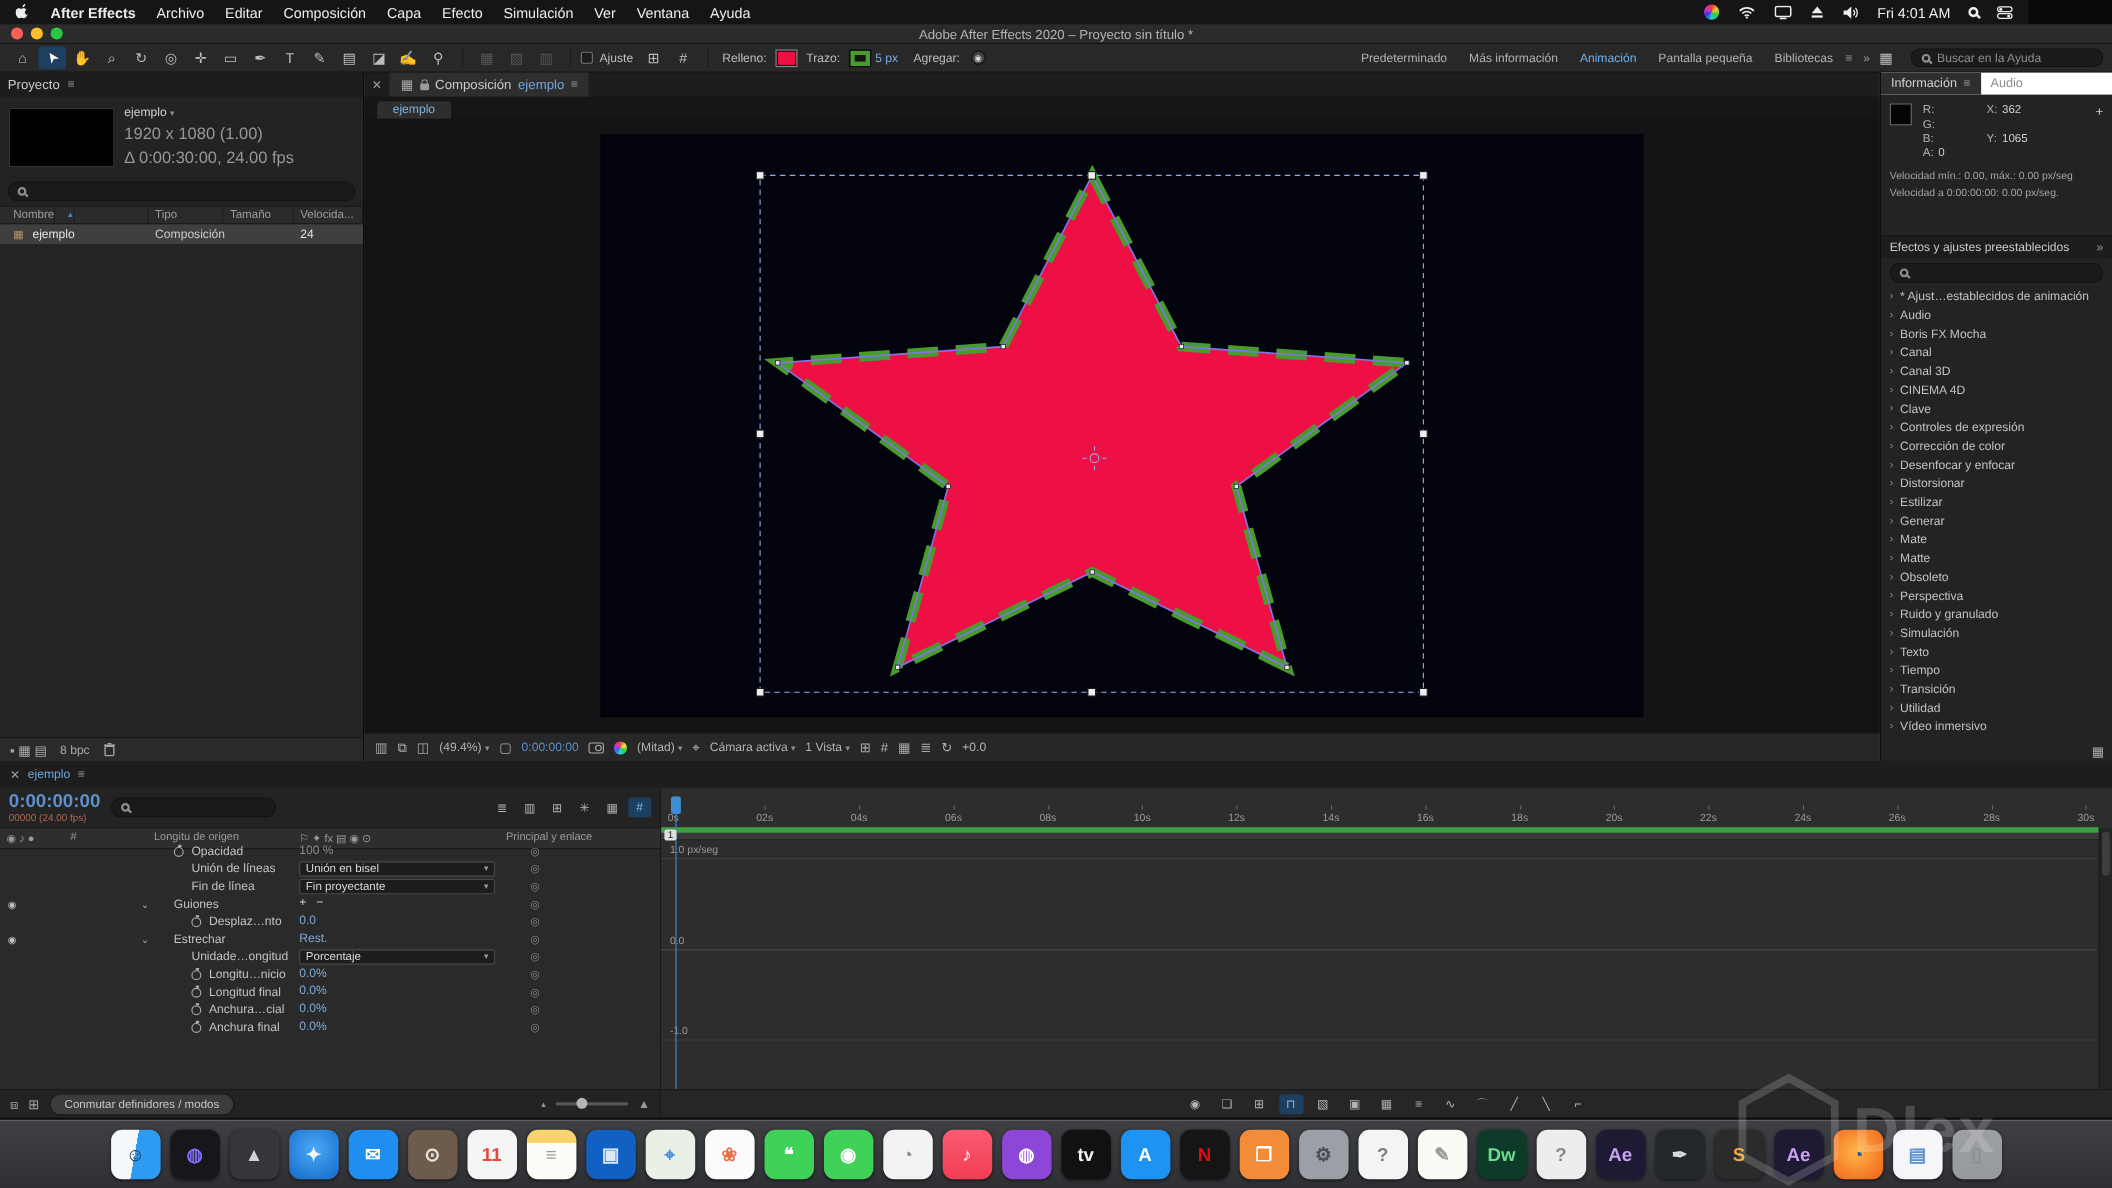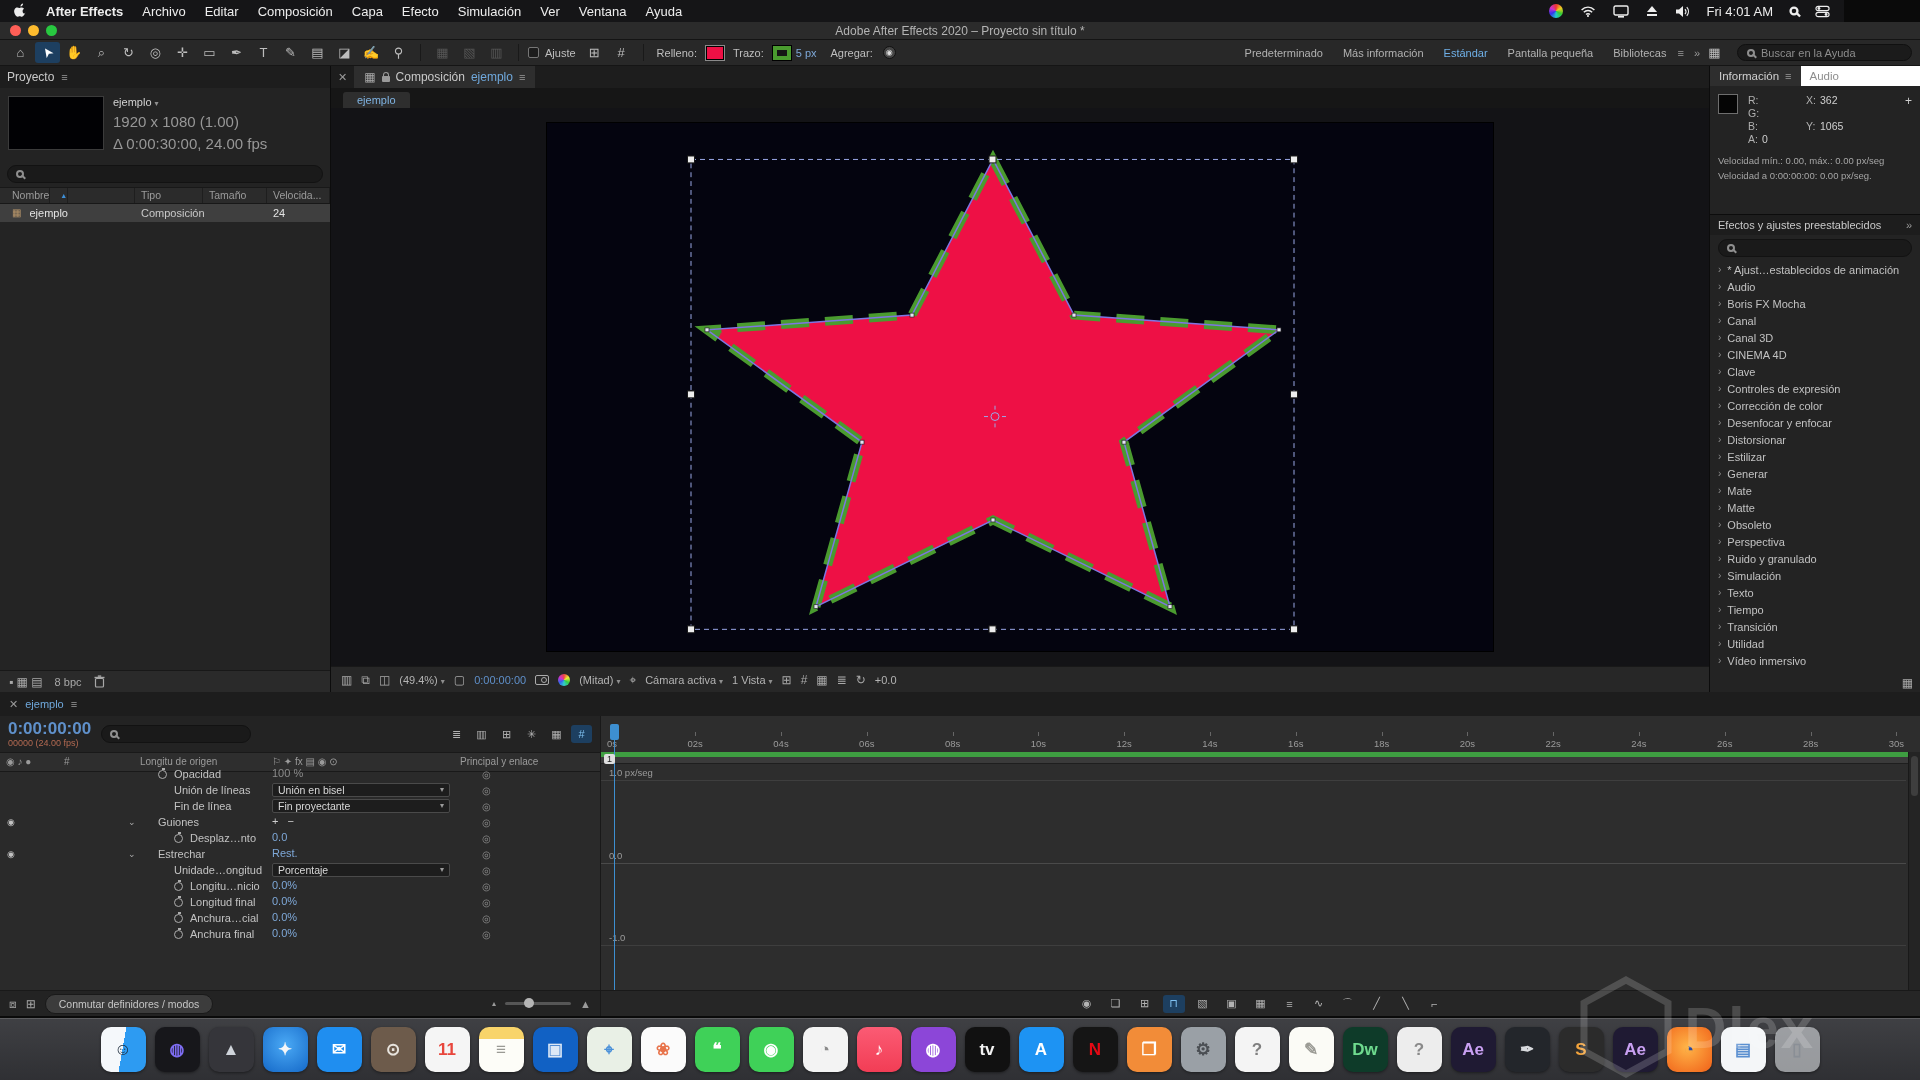--- a/index.html
+++ b/index.html
@@ -48,21 +48,21 @@
 
   
   #main{position:absolute;top:66px;left:0;width:1920px;height:626px;display:flex;gap:1px;background:#0c0c0c}
   #left{width:330px;display:flex;flex-direction:column;background:#232323}
   #center{flex:1;display:flex;flex-direction:column;background:#1b1b1d;box-shadow:inset 0 0 0 1px #2e6da6}
   #right{width:210px;display:flex;flex-direction:column;gap:1px;background:#0c0c0c}
   .panel-head{height:22px;background:#1d1d1d;display:flex;align-items:center;padding:0 7px;gap:7px;color:#c9c9c9;font-size:12px;flex:none}
   .menu-ico{color:#9a9a9a;font-size:11px}
 
   
-  .pp-preview{display:flex;gap:9px;padding:8px;align-items:flex-start}
+  .pp-preview{display:flex;gap:9px;padding:8px;align-items:center}
   .pp-thumb{width:96px;height:54px;background:#010104;border:1px solid #3b3b3b;flex:none}
   .pp-name{color:#d2d2d2}
   .pp-meta{color:#979797;font-size:15px;line-height:1.45;margin-top:3px}
   .fieldbox{display:flex;align-items:center;gap:6px;background:#1a1a1a;border:1px solid #121212;border-radius:9px;height:18px;padding:0 8px;color:#8d8d8d}
   .pp-search{margin:2px 7px 4px}
   .pp-cols{display:flex;height:17px;background:#2b2b2b;border-top:1px solid #181818;border-bottom:1px solid #181818;font-size:10.5px;color:#9b9b9b;align-items:center}
   .pp-cols span{border-right:1px solid #1e1e1e;padding-left:6px;height:100%;display:flex;align-items:center;gap:4px}
   .sort{color:var(--accent);font-size:7px}
   .c-name{width:135px}.c-type{width:68px}.c-size{width:64px}.c-speed{flex:1}
   .pp-row{display:flex;height:18px;background:#3f3f3f;color:#e4e4e4;align-items:center}
@@ -285,21 +285,21 @@
   <span class="tb-label">Relleno:</span>
   <span class="swatch-fill"></span>
   <span class="tb-label">Trazo:</span>
   <span class="swatch-st"></span>
   <span class="val">5 px</span>
   <span class="tb-label" style="margin-left:12px">Agregar:</span>
   <span class="add-btn">◉</span>
   <div id="ws-bar">
     <div style="display:contents">
       
-    <span class="ws">Predeterminado</span><span class="ws">Más información</span><span class="ws active">Estándar</span><span class="ws">Pantalla pequeña</span><span class="ws">Bibliotecas</span></div>
+    <span class="ws">Predeterminado</span><span class="ws">Más información</span><span class="ws active">Animación</span><span class="ws">Pantalla pequeña</span><span class="ws">Bibliotecas</span></div>
     <span class="menu-ico">≡</span>
     <span class="menu-ico" style="margin-left:8px">»</span>
     <span class="tool">▦</span>
     <div class="searchbox">
       <span class="mag"></span>
       <span>Buscar en la Ayuda</span>
     </div>
   </div>
 </div>
 

